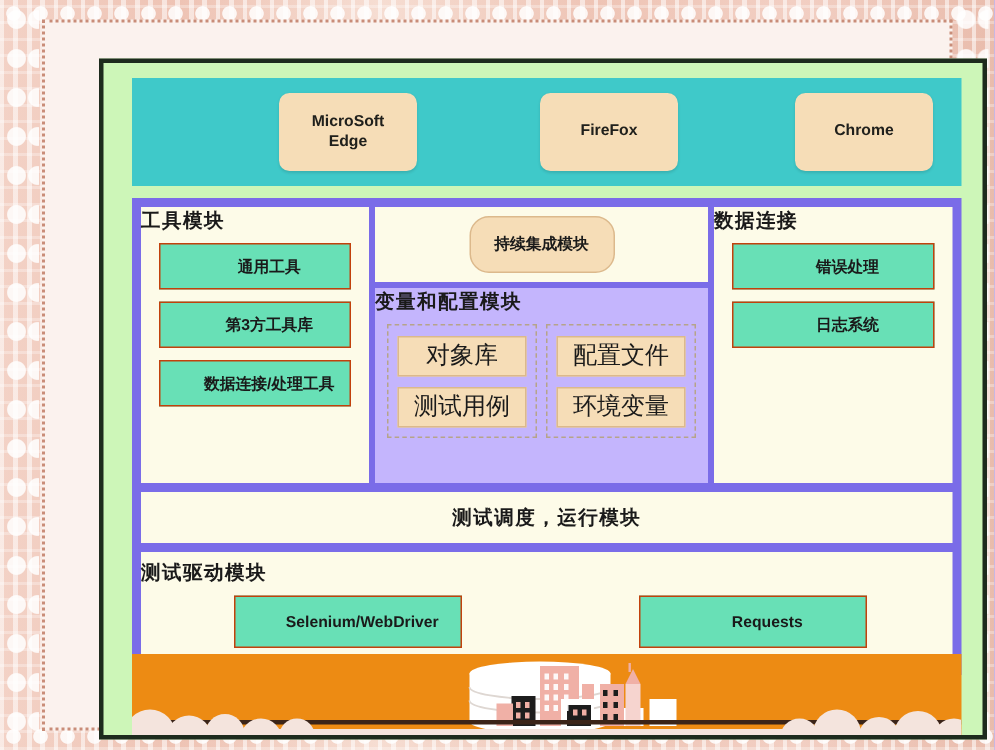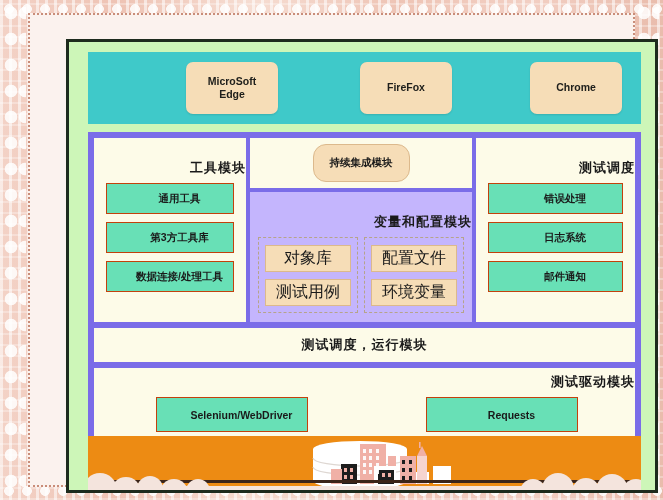--- a/index.html
+++ b/index.html
@@ -98,25 +98,25 @@
     width: 100%;
     height: 184px;
   }
 
   .panel {
     background: #fdfbe8;
     position: absolute;
     top: 0;
   }
   .panel-title {
-    text-align: right;
+    text-align: left;
     font-size: 13px;
     font-weight: 700;
     color: #1a1a1a;
-    padding: 21px 0 6px;
+    padding: 0 0 6px;
     letter-spacing: 1px;
   }
 
   
   #tools { left: 0; width: 152px; height: 184px; }
   .mint {
     background: #68e0b6;
     border: 1px solid #c2410c;
     height: 31px;
     margin: 0 12px 8px 12px;
@@ -278,29 +278,26 @@
                   </div>
                   <div class="peach-sq">
                     <span>环境变量</span>
                   </div>
                 </div>
               </div>
             </div>
           </div>
 
           <div class="panel" id="reports">
-            <div class="panel-title">测试调度</div>
+            <div class="panel-title">数据连接</div>
             <div class="mint">
               <span>错误处理</span>
             </div>
             <div class="mint">
               <span>日志系统</span>
-            </div>
-            <div class="mint">
-              <span>邮件通知</span>
             </div>
           </div>
         </div>
 
         <div id="scheduler">
           <span>测试调度，运行模块</span>
         </div>
 
         <div id="driver">
           <div class="panel-title">测试驱动模块</div>

